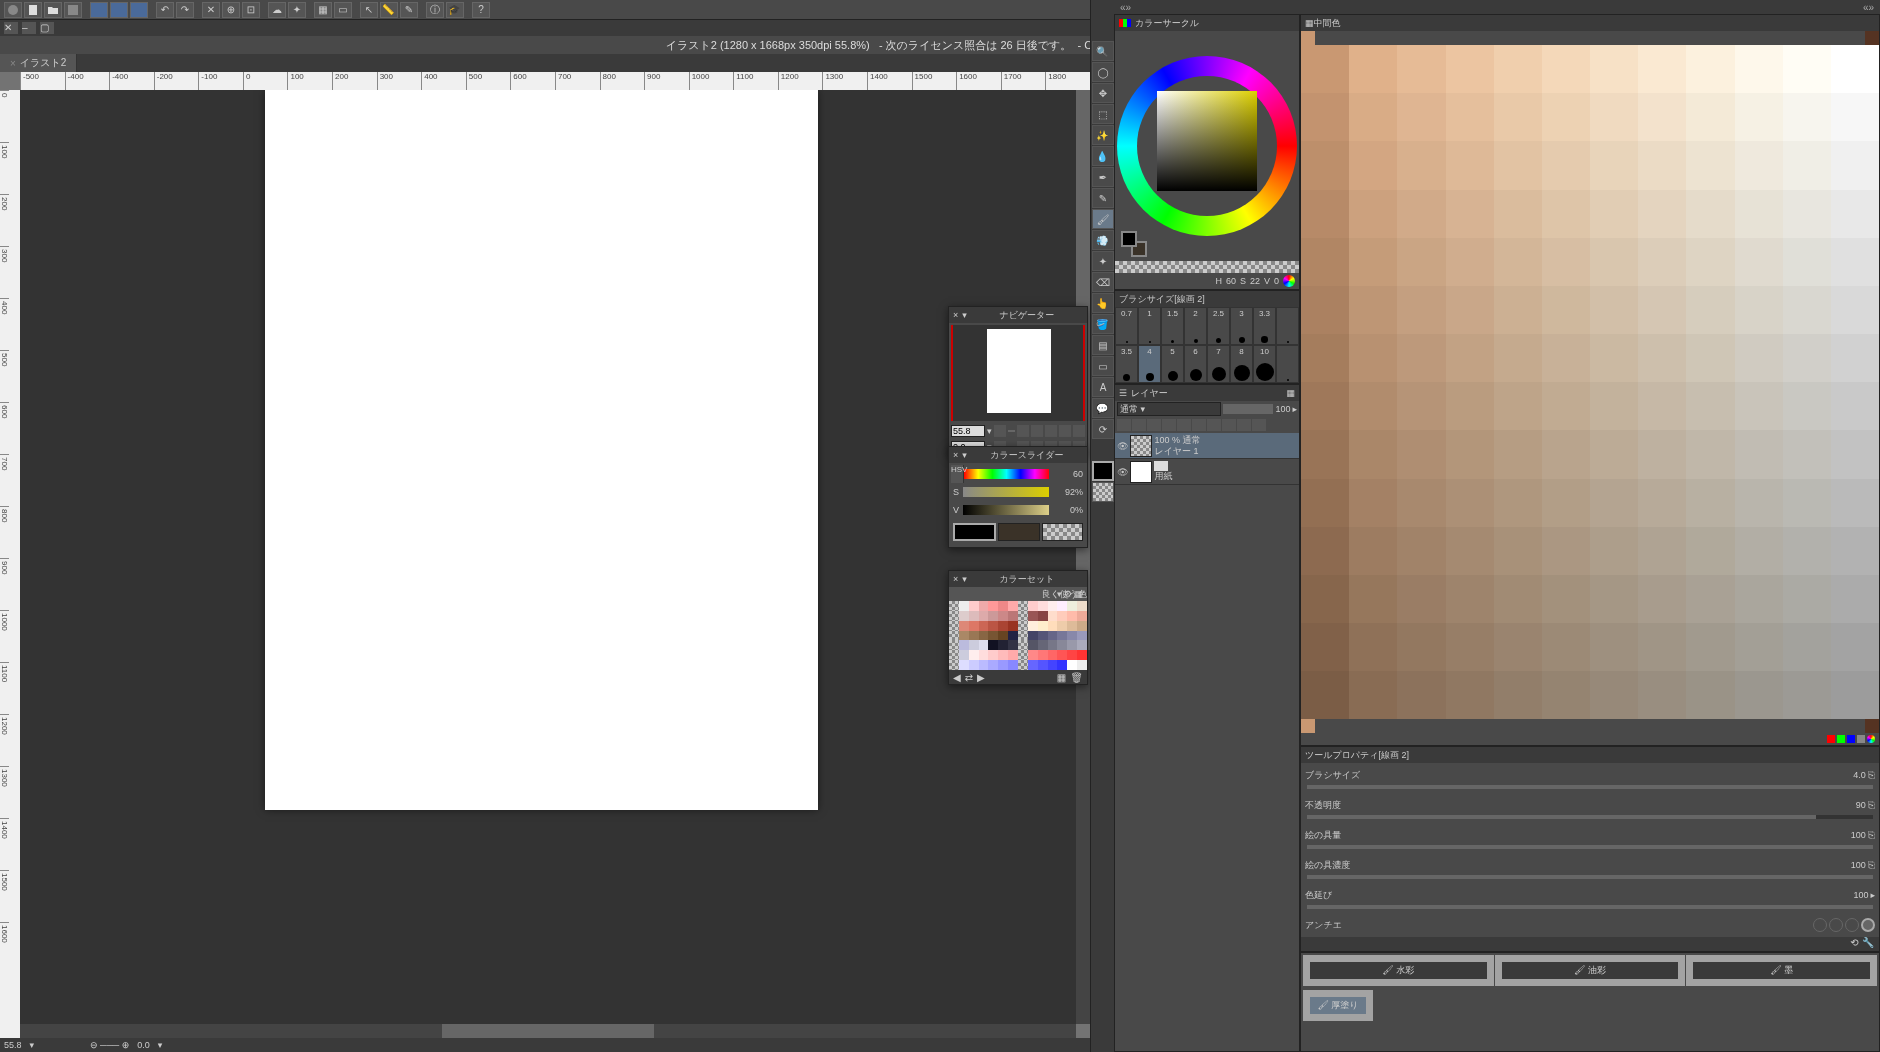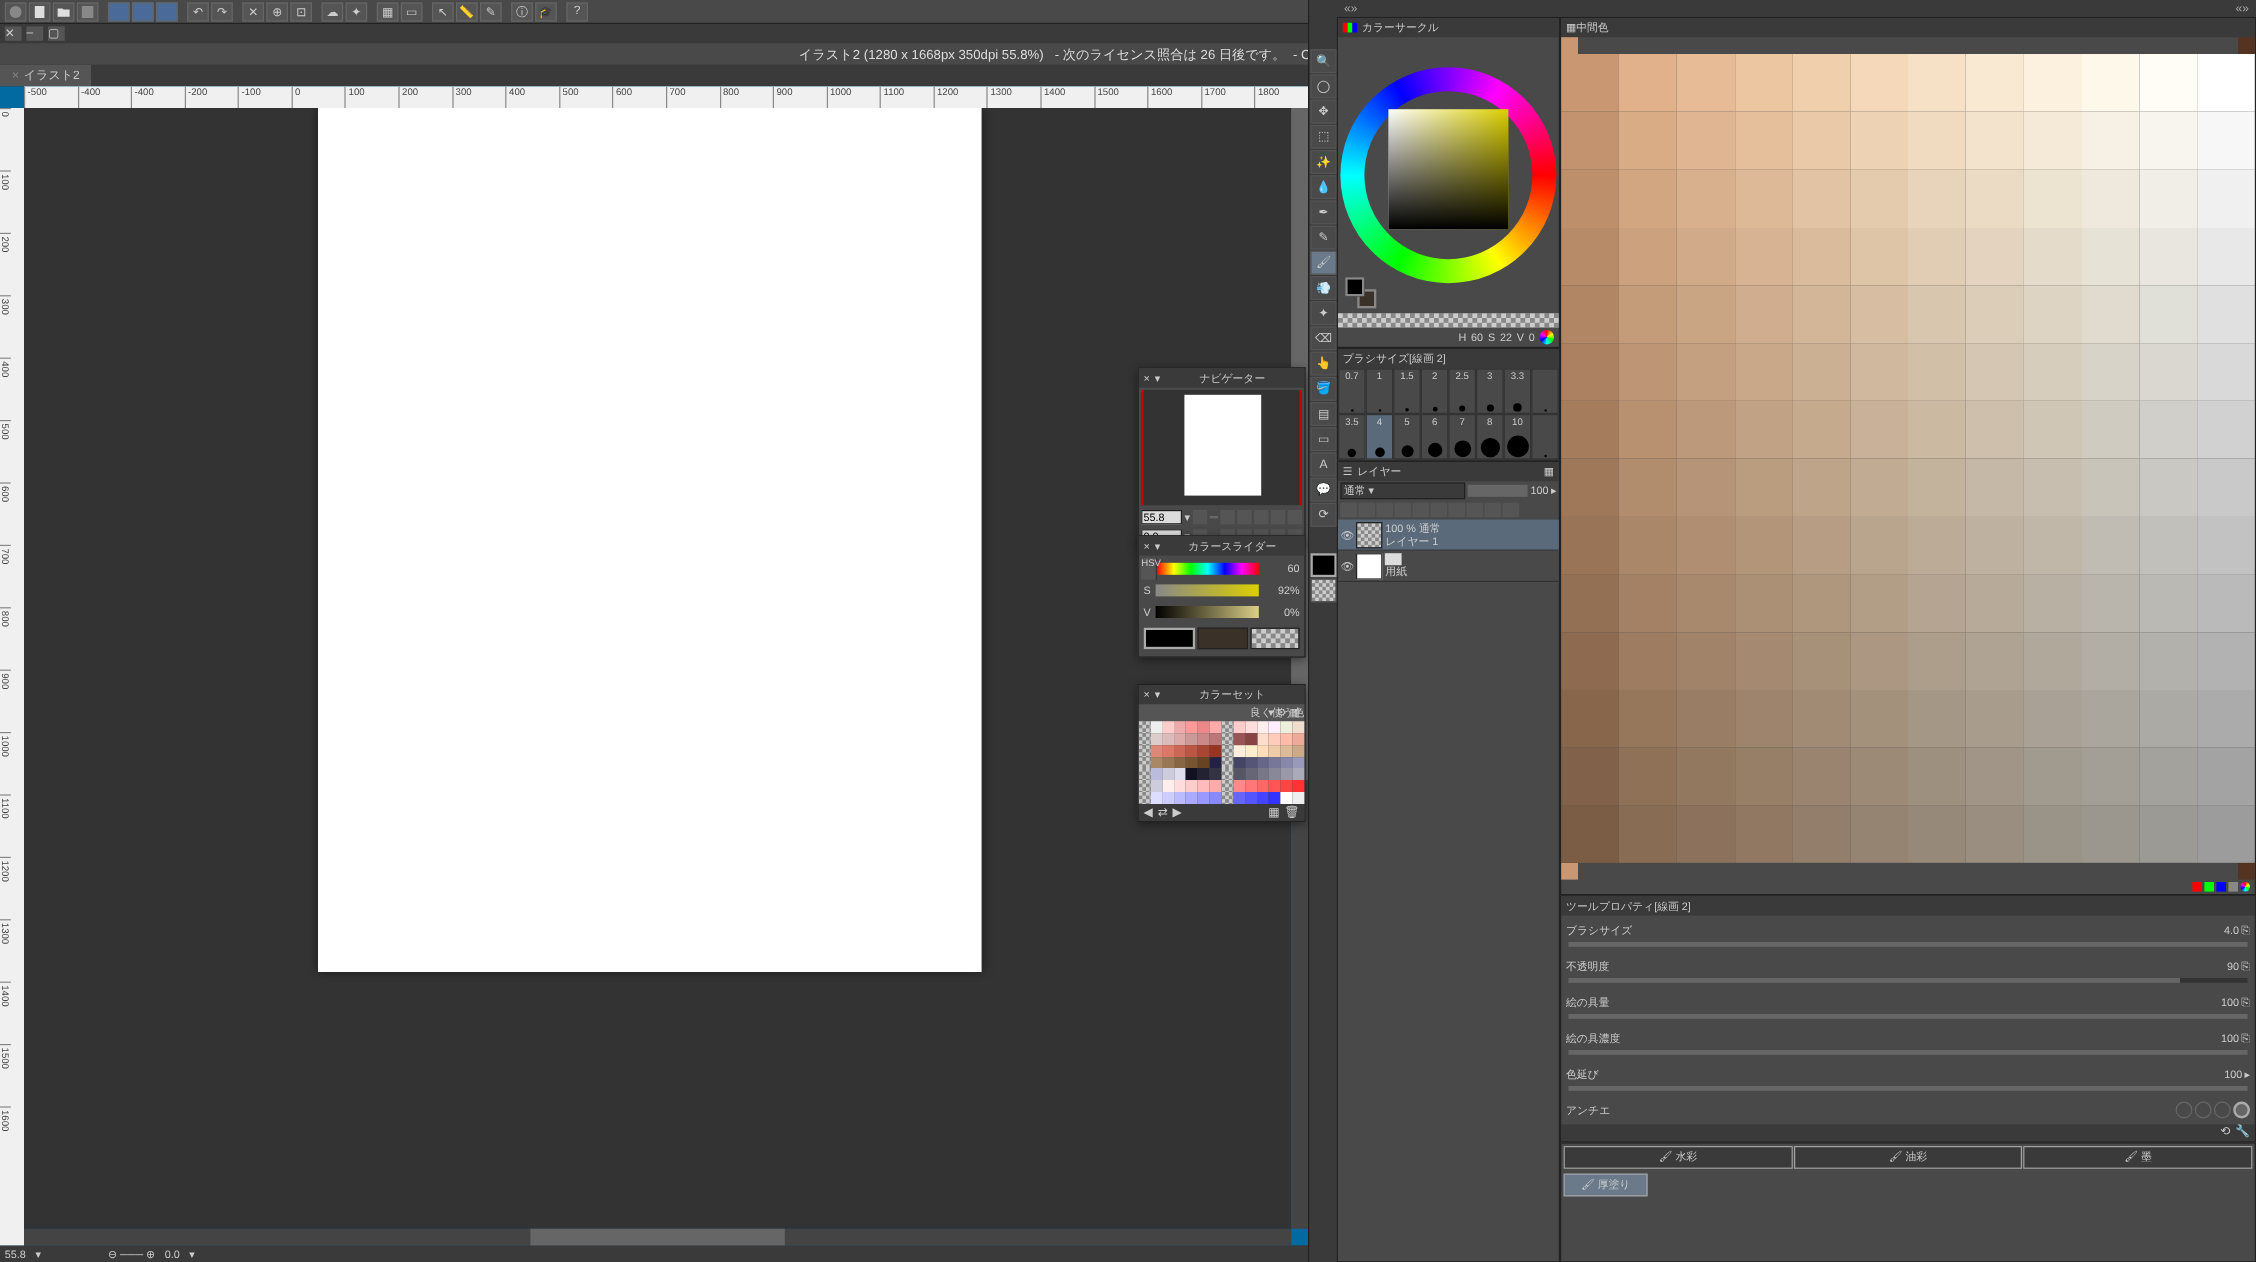--- a/index.html
+++ b/index.html
@@ -6,21 +6,21 @@
 body { background: #333; color: #ccc; font-size: 10px; overflow: hidden; width: 1880px; height: 1052px; position: relative; }
 .toolbar-top { height: 20px; background: #494949; display: flex; align-items: center; gap: 2px; padding: 0 4px; border-bottom: 1px solid #222; }
 .toolbar-top .tool-icon { width: 18px; height: 16px; background: #555; border: 1px solid #666; display: flex; align-items: center; justify-content: center; cursor: pointer; }
 .toolbar-top .sep { width: 4px; }
 .window-controls { height: 16px; background: #3a3a3a; display: flex; align-items: center; gap: 4px; padding: 0 4px; }
 .wc-btn { width: 14px; height: 12px; background: #555; cursor: pointer; }
 .title-bar { height: 18px; background: #494949; display: flex; align-items: center; font-size: 11px; color: #ddd; position: relative; }
 .title-center { position: absolute; left: 50%; transform: translateX(-50%); white-space: nowrap; }
 .tab-bar { height: 18px; background: #3a3a3a; display: flex; }
 .doc-tab { background: #555; padding: 2px 10px; font-size: 10px; border-right: 1px solid #333; display: flex; align-items: center; gap: 4px; }
-.main-area { position: absolute; top: 72px; left: 0; right: 790px; bottom: 14px; background: #0369a1; }
+.main-area { position: absolute; top: 72px; left: 0; right: 790px; bottom: 14px; background: #737373; }
 .ruler-h { position: absolute; top: 0; left: 20px; right: 0; height: 18px; background: #f0f0f0; font-size: 8px; color: #444; overflow: hidden; }
 .ruler-h-marks { display: flex; }
 .ruler-h-mark { width: 52px; text-align: left; border-left: 1px solid #888; padding-left: 2px; font-size: 8px; height: 18px; line-height: 10px; }
 .ruler-v { position: absolute; top: 18px; left: 0; width: 20px; bottom: 0; background: #f0f0f0; font-size: 8px; color: #444; overflow: hidden; }
 .ruler-v-mark { height: 52px; writing-mode: vertical-lr; border-top: 1px solid #888; font-size: 8px; padding-top: 2px; }
 .canvas-viewport { position: absolute; top: 18px; left: 20px; right: 14px; bottom: 14px; background: #333; overflow: hidden; }
 .canvas { position: absolute; top: 0; left: 245px; width: 553px; height: 720px; background: #fff; box-shadow: 0 0 8px rgba(0,0,0,.5); }
 .scrollbar-v { position: absolute; top: 18px; right: 0; width: 14px; bottom: 14px; background: #444; }
 .scrollbar-h { position: absolute; bottom: 0; left: 20px; right: 14px; height: 14px; background: #444; }
 .scrollbar-hthumb { position: absolute; left: 40%; width: 20%; height: 100%; background: #666; }
@@ -63,21 +63,21 @@
 .blend-select { flex: 1; background: #3a3a3a; border: 1px solid #222; height: 14px; padding: 0 2px; }
 .layer-toolbar { display: flex; gap: 1px; padding: 2px; height: 16px; }
 .layer-toolbar .lt-icon { width: 14px; height: 12px; background: #555; }
 .swatch-big { height: 14px; }
 
 .prop-row { display: flex; align-items: center; height: 20px; font-size: 9px; padding: 0 2px; gap: 2px; }
 .prop-label { flex: 1; }
 .prop-val { width: 26px; text-align: right; }
 
 .subtool-tabs { display: flex; gap: 1px; padding: 2px; }
-.subtool-tab { flex: 1; background: #3a3a3a; border: 1px solid #a3a3a3; padding: 2px 2px; font-size: 9px; text-align: center; cursor: pointer; }
+.subtool-tab { flex: 1; background: #3a3a3a; border: 7px solid #a3a3a3; padding: 2px 2px; font-size: 9px; text-align: center; cursor: pointer; }
 .subtool-tab.active { background: #6a7a8a; }
 .brush-preset-row { height: 20px; border-bottom: 1px solid #333; display: flex; align-items: center; justify-content: flex-end; padding: 0 4px; font-size: 9px; background: #4a4a4a; position: relative; cursor: pointer; }
 .brush-stroke { position: absolute; left: 4px; width: 70px; height: 6px; background: radial-gradient(ellipse 60% 100% at center, #000 30%, transparent 70%); border-radius: 50%; }
 
 .floating { position: absolute; background: #494949; border: 1px solid #222; box-shadow: 0 2px 8px rgba(0,0,0,.5); }
 .nav-panel { top: 306px; right: 792px; width: 140px; }
 .nav-preview { height: 96px; background: #333; margin: 2px; position: relative; }
 .nav-canvas { position: absolute; top: 4px; left: 36px; width: 64px; height: 84px; background: #fff; }
 .nav-border-l { position: absolute; top: 0; left: 0; width: 2px; height: 100%; background: #c00; }
 .nav-border-r { position: absolute; top: 0; right: 0; width: 2px; height: 100%; background: #c00; }

